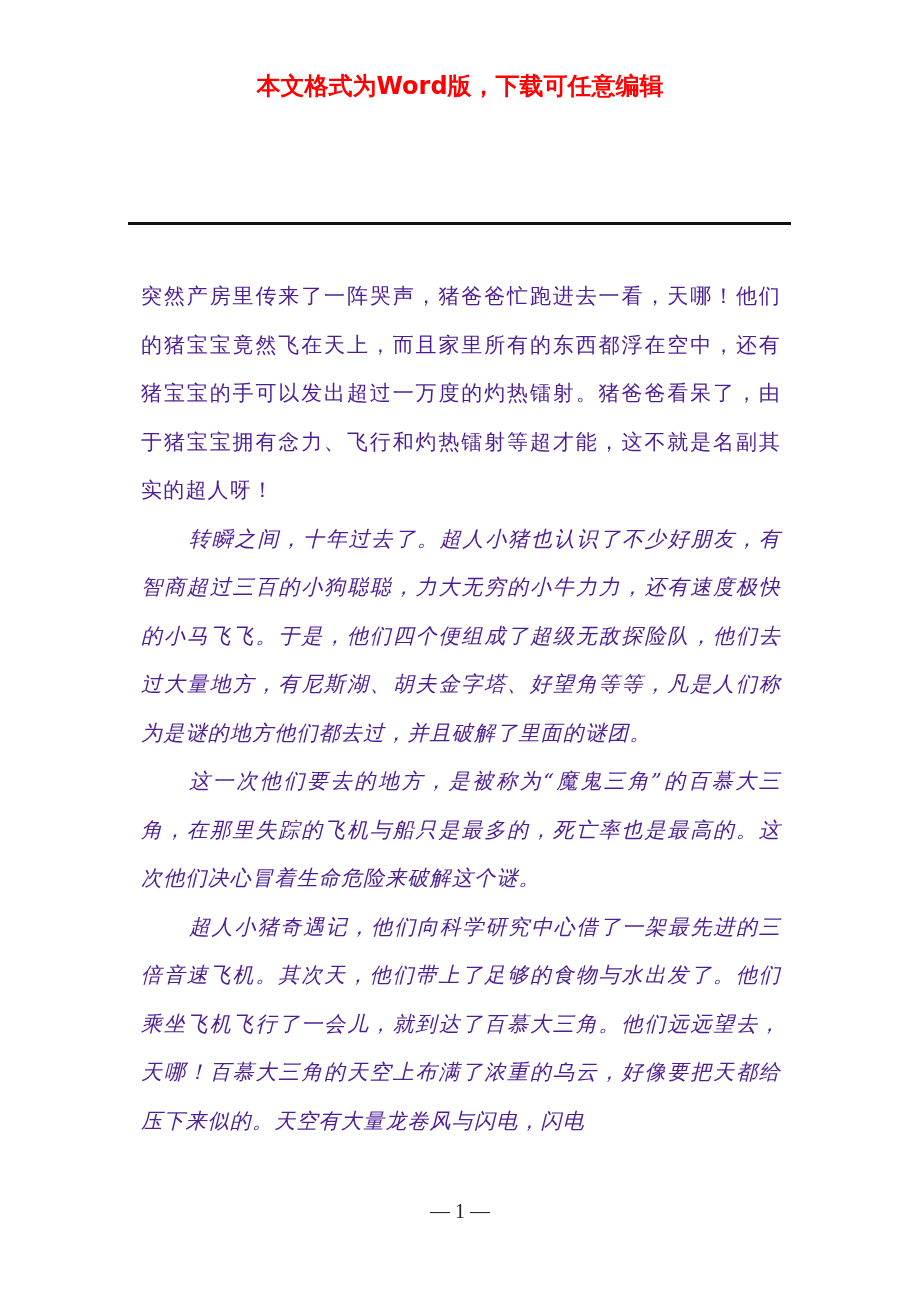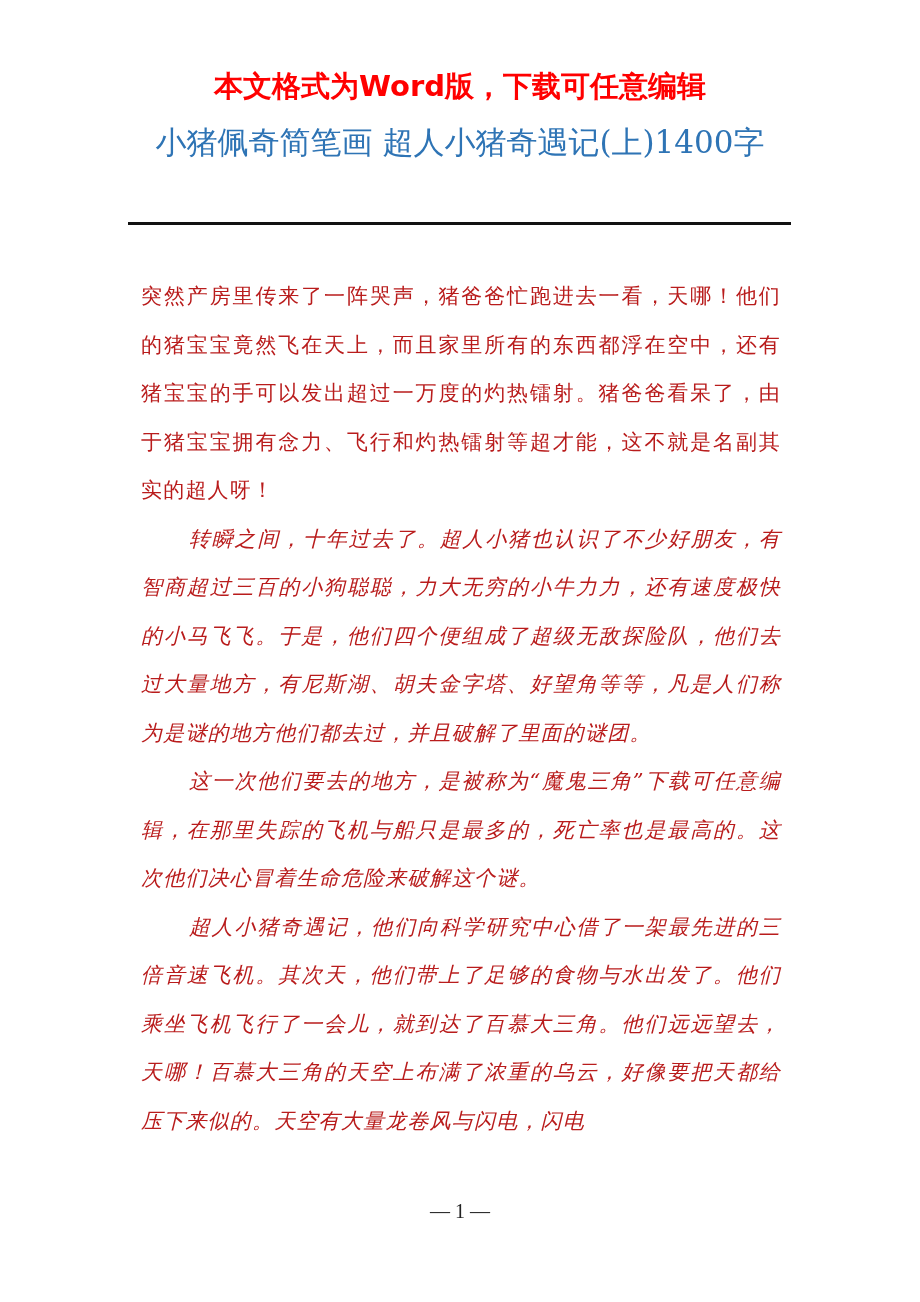--- a/index.html
+++ b/index.html
@@ -1,53 +1,52 @@
 <!DOCTYPE html>
 <html><head>
   <meta charset="utf-8">
   <style>
     html, body { margin: 0; padding: 0; background: #ffffff; }
     body { width: 920px; height: 1302px; position: relative; overflow: hidden; }
     .page { position: absolute; left: 0; top: 0; width: 920px; height: 1302px; background: #fff; }
     .banner {
       position: absolute; left: 0; top: 68px; width: 920px; text-align: center;
       color: #ff0000; font-family: "DejaVu Sans", "Liberation Sans", sans-serif;
-      font-weight: bold; font-size: 29px; line-height: 36px; letter-spacing: 0px;
+      font-weight: bold; font-size: 24px; line-height: 36px; letter-spacing: 0px;
     }
     .title {
       position: absolute; left: 130px; top: 118px; width: 660px; text-align: center;
       color: #2e74b5; font-family: "DejaVu Serif", "Liberation Serif", serif;
       font-size: 31px; line-height: 48px;
     }
     .rule {
       position: absolute; left: 128px; top: 222px; width: 663px; height: 3px; background: #111;
     }
     .body-text {
       position: absolute; left: 141px; top: 272px; width: 640px;
       font-family: "DejaVu Serif", "Liberation Serif", serif;
-      color: #b91c1c; font-size: 21px; line-height: 48.5px;
+      color: #4c1d95; font-size: 21px; line-height: 48.5px;
       text-align: justify; letter-spacing: 1.2px;
     }
     .body-text p { margin: 0; }
     .body-text p.indent { text-indent: 48px; font-style: italic; }
     .footer {
       position: absolute; left: 0; top: 1196px; width: 920px; text-align: center;
       font-family: "Liberation Serif", "DejaVu Serif", serif; font-size: 20px; color: #222;
       line-height: 30px;
     }
   </style>
 </head>
 <body>
 
 <div class="page">
   <div class="banner">本文格式为Word版，下载可任意编辑</div>
-  <div class="title">小猪佩奇简笔画 超人小猪奇遇记(上)1400字</div>
   <div class="rule"></div>
 
   <div class="body-text">
     <p>突然产房里传来了一阵哭声，猪爸爸忙跑进去一看，天哪！他们的猪宝宝竟然飞在天上，而且家里所有的东西都浮在空中，还有猪宝宝的手可以发出超过一万度的灼热镭射。猪爸爸看呆了，由于猪宝宝拥有念力、飞行和灼热镭射等超才能，这不就是名副其实的超人呀！</p>
     <p class="indent">转瞬之间，十年过去了。超人小猪也认识了不少好朋友，有智商超过三百的小狗聪聪，力大无穷的小牛力力，还有速度极快的小马飞飞。于是，他们四个便组成了超级无敌探险队，他们去过大量地方，有尼斯湖、胡夫金字塔、好望角等等，凡是人们称为是谜的地方他们都去过，并且破解了里面的谜团。</p>
-    <p class="indent">这一次他们要去的地方，是被称为“魔鬼三角”下载可任意编辑，在那里失踪的飞机与船只是最多的，死亡率也是最高的。这次他们决心冒着生命危险来破解这个谜。</p>
+    <p class="indent">这一次他们要去的地方，是被称为“魔鬼三角”的百慕大三角，在那里失踪的飞机与船只是最多的，死亡率也是最高的。这次他们决心冒着生命危险来破解这个谜。</p>
     <p class="indent">超人小猪奇遇记，他们向科学研究中心借了一架最先进的三倍音速飞机。其次天，他们带上了足够的食物与水出发了。他们乘坐飞机飞行了一会儿，就到达了百慕大三角。他们远远望去，天哪！百慕大三角的天空上布满了浓重的乌云，好像要把天都给压下来似的。天空有大量龙卷风与闪电，闪电</p>
   </div>
 
   <div class="footer">— 1 —</div>
 </div>
 
 </body></html>

